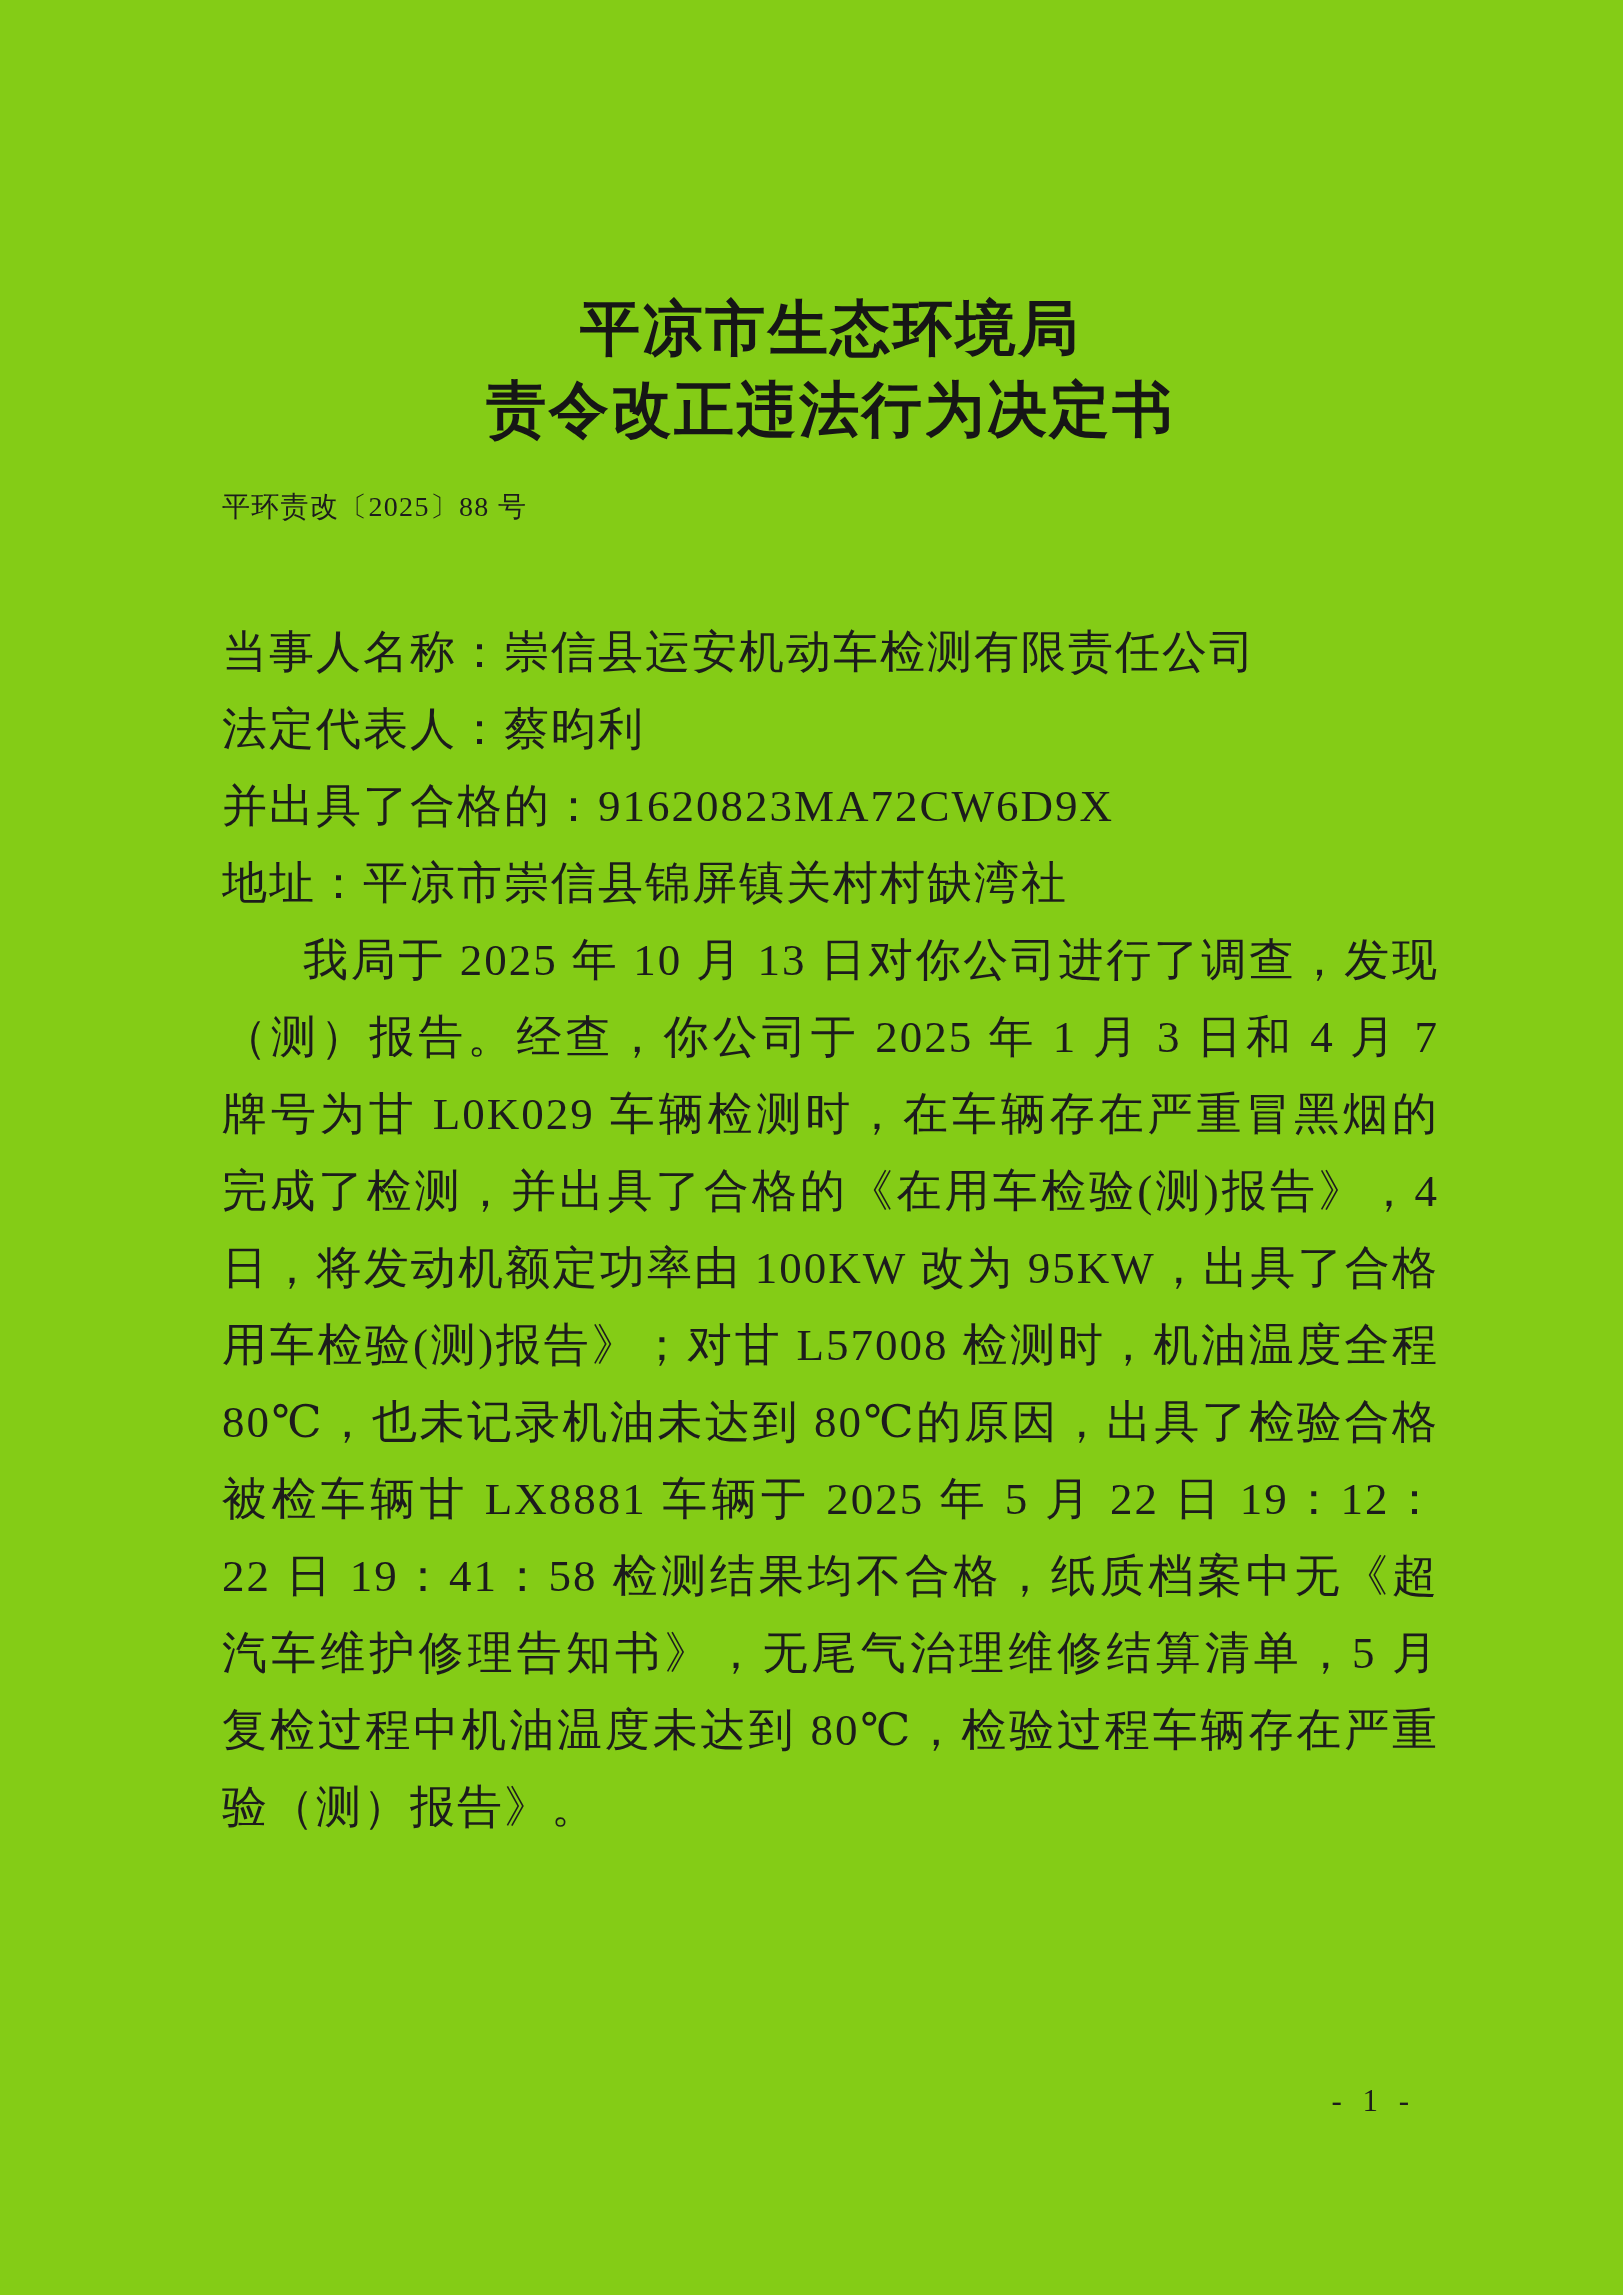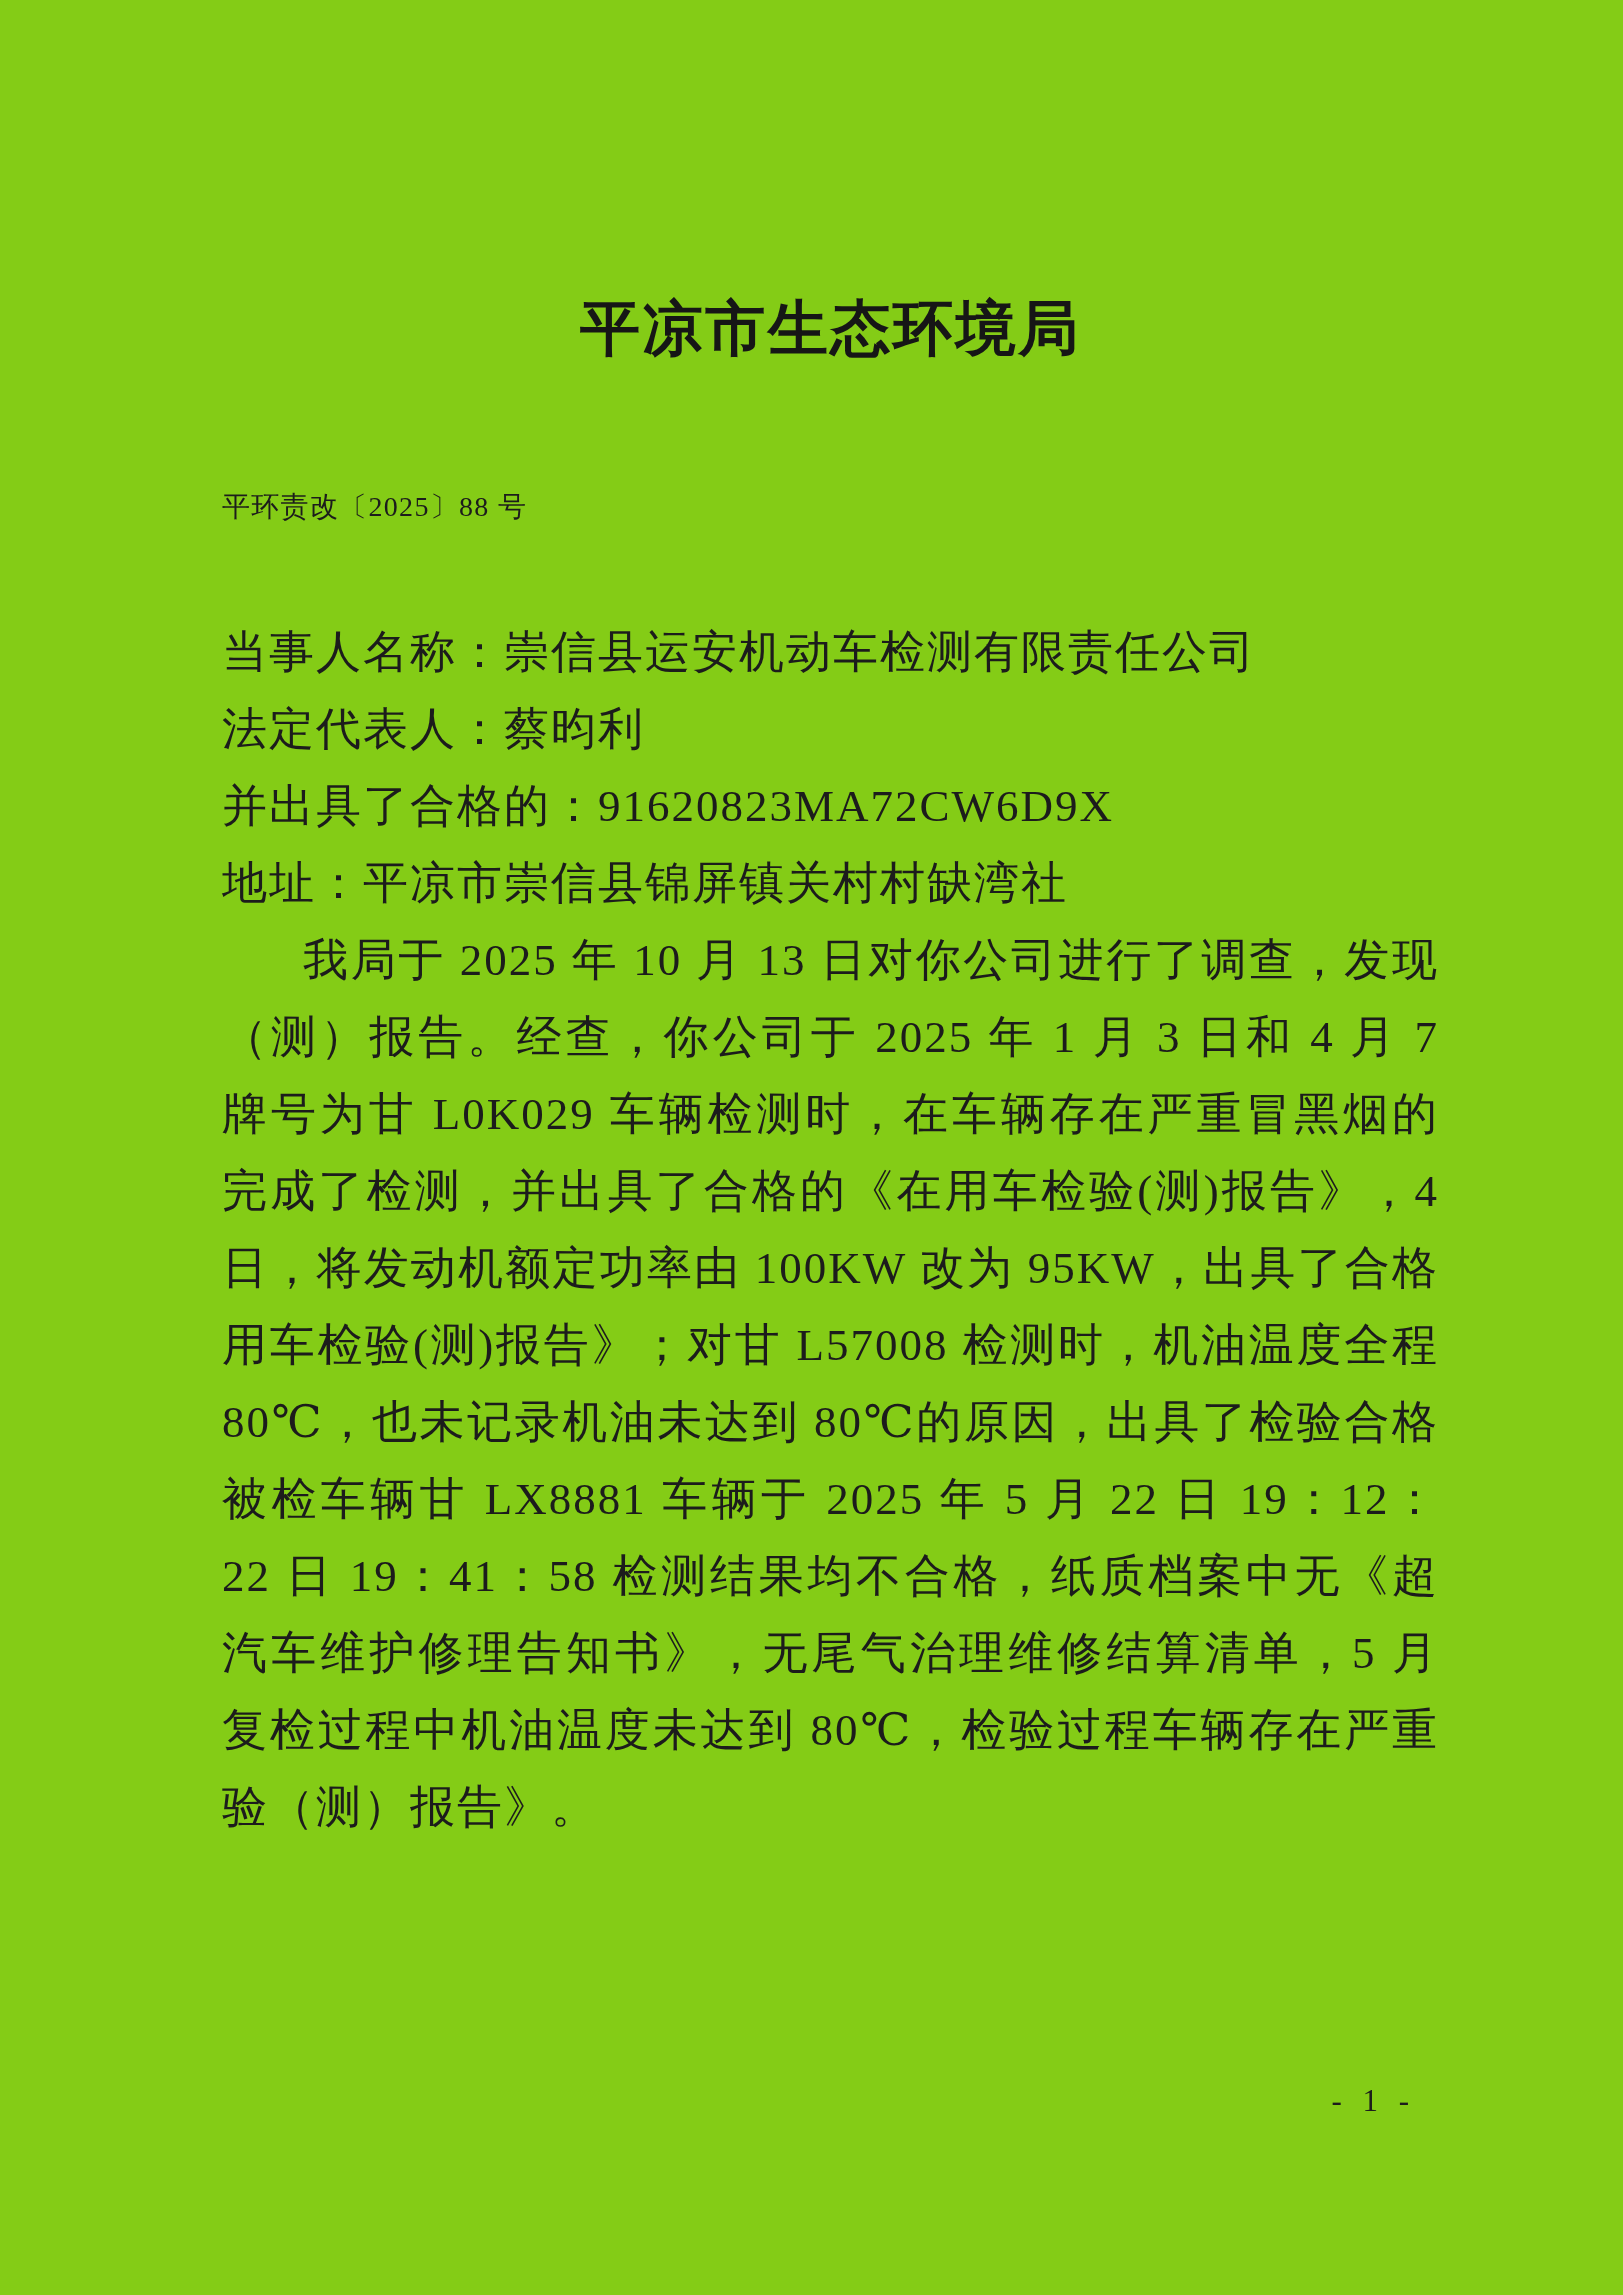--- a/index.html
+++ b/index.html
@@ -76,20 +76,21 @@
     white-space: nowrap;
   }
 </style>
 </head>
 <body>
 
 <div class="page">
 
   <header class="title-block">
     <div class="title-line">平凉市生态环境局</div>
+    <div class="title-line">责令改正违法行为决定书</div>
   </header>
 
   <div class="doc-number">平环责改〔2025〕88 号</div>
 
   <main class="body-text" id="body-lines">
       <div class="line">当事人名称：崇信县运安机动车检测有限责任公司</div>
       <div class="line">法定代表人：蔡昀利</div>
       <div class="line">并出具了合格的：91620823MA72CW6D9X</div>
       <div class="line">地址：平凉市崇信县锦屏镇关村村缺湾社</div>
       <div class="line indent fill">我局于 2025 年 10 月 13 日对你公司进行了调查，发现你公</div>

